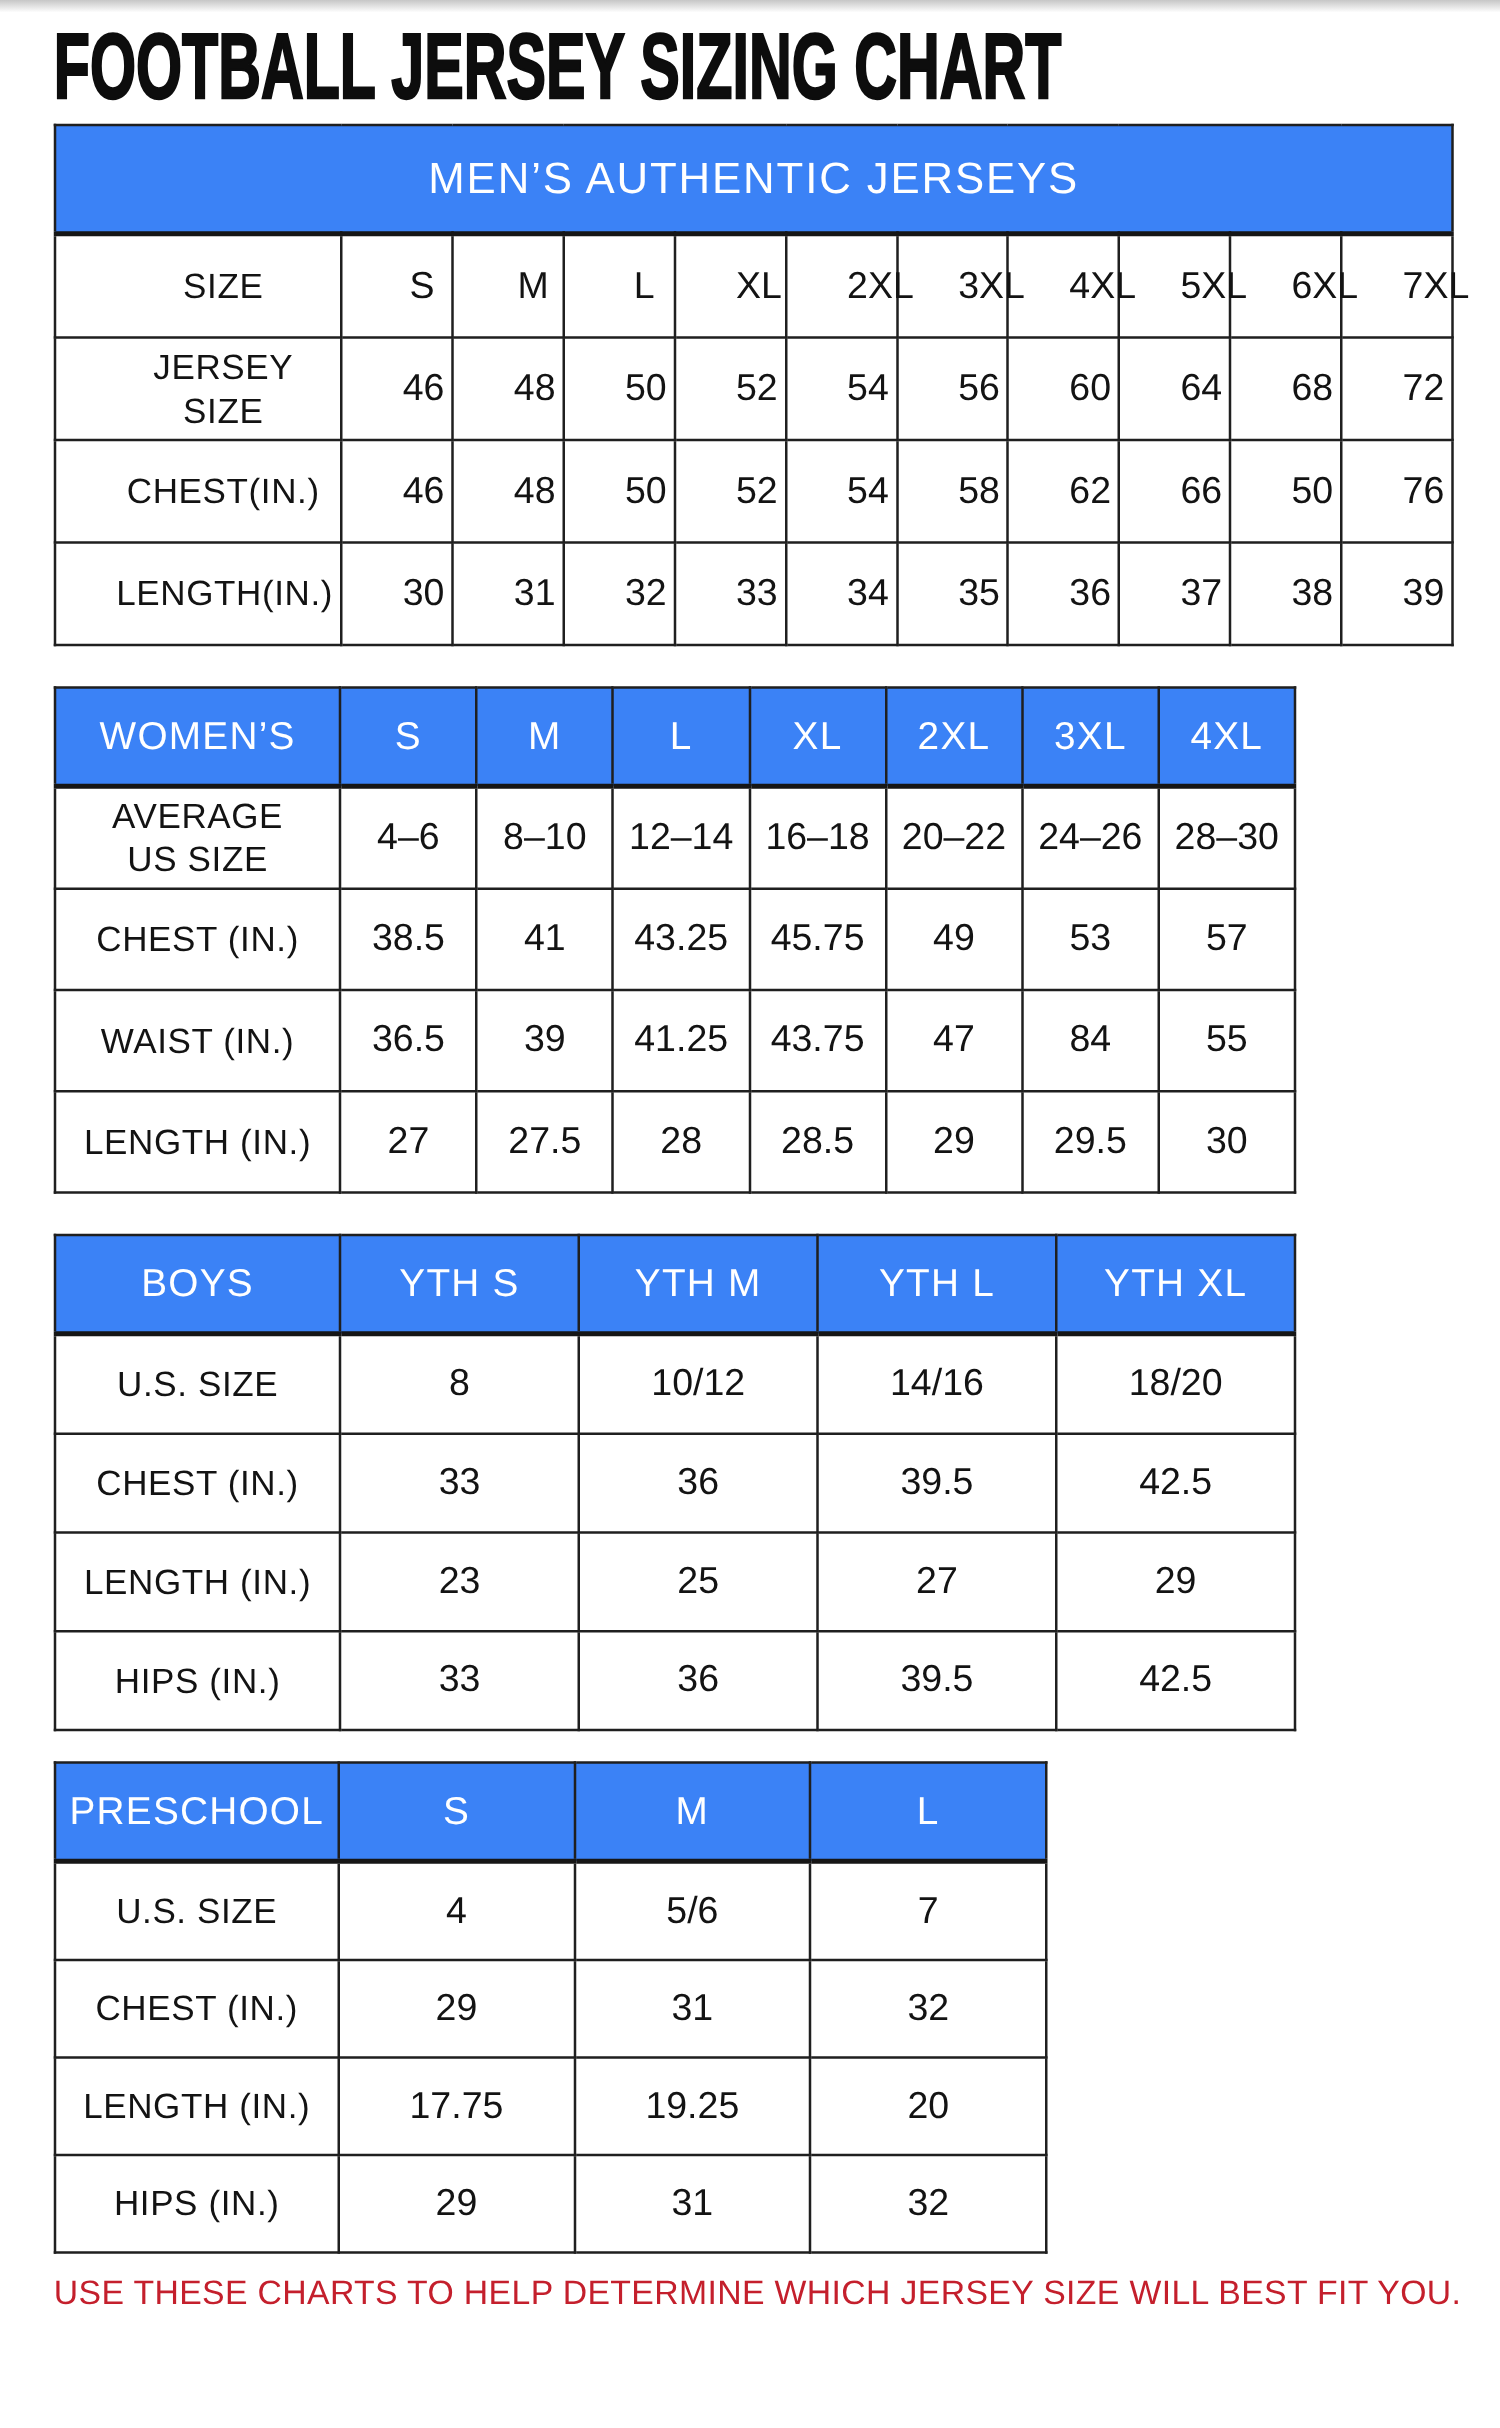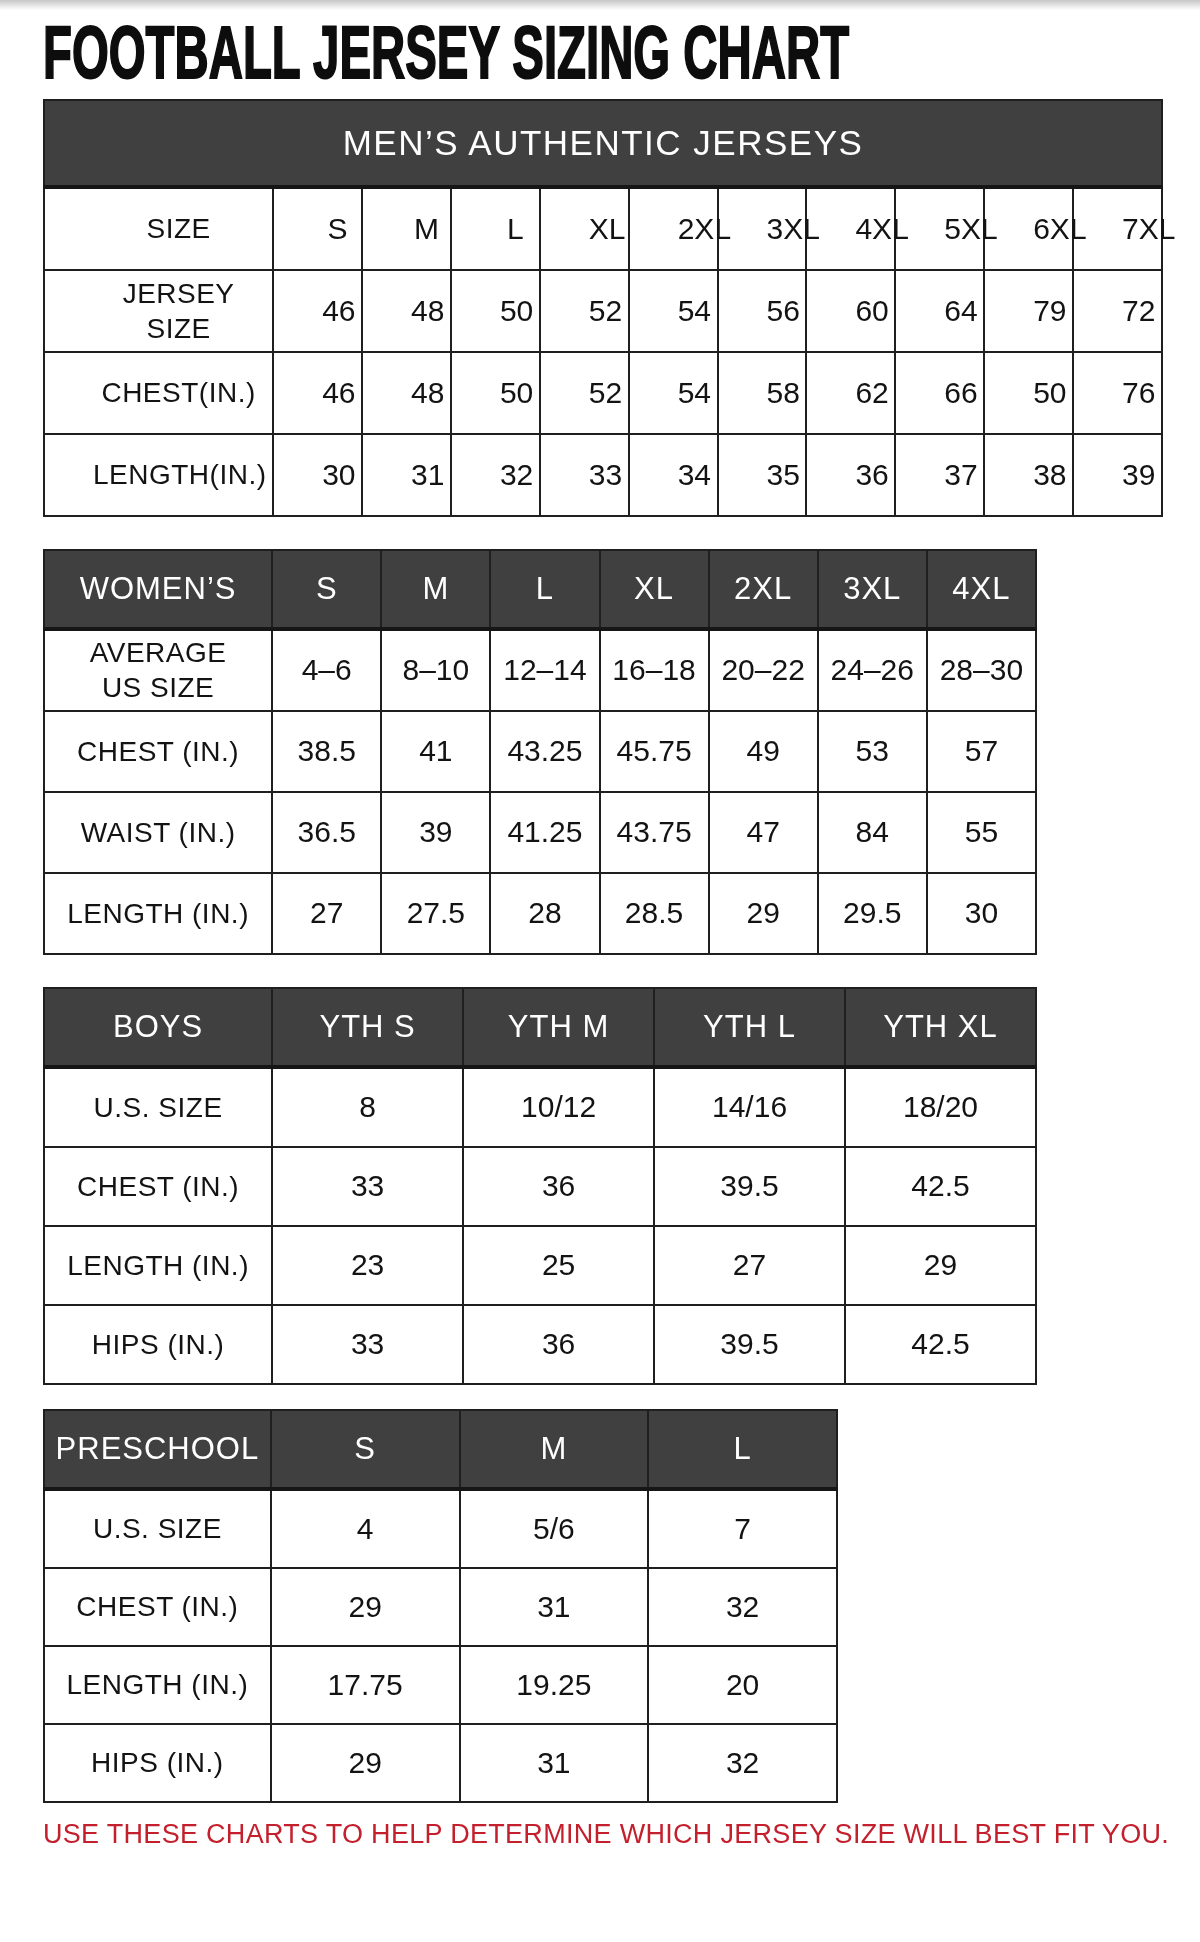--- a/index.html
+++ b/index.html
@@ -41,21 +41,21 @@
     line-height: 1.38;
     color: #c41f2c;
     letter-spacing: 0.3px;
   }
   table.sizing-table {
     border-collapse: collapse;
     table-layout: fixed;
     border: 2px solid #1f1f1f;
   }
   .sizing-table thead th {
-    background: #404040;
+    background: #3b82f6;
     color: #ffffff;
     font-weight: 400;
     font-size: 31px;
     letter-spacing: 1px;
     border: 2px solid #1f1f1f;
     border-bottom: 4px solid #161616;
     height: 76px;
     padding: 0 6px;
   }
   .sizing-table tbody th,
@@ -142,21 +142,21 @@
         <tr>
           <th>JERSEY SIZE</th>
           <td>46</td>
           <td>48</td>
           <td>50</td>
           <td>52</td>
           <td>54</td>
           <td>56</td>
           <td>60</td>
           <td>64</td>
-          <td>79</td>
+          <td>68</td>
           <td>72</td>
         </tr>
         <tr>
           <th>CHEST(IN.)</th>
           <td>46</td>
           <td>48</td>
           <td>50</td>
           <td>52</td>
           <td>54</td>
           <td>58</td>

